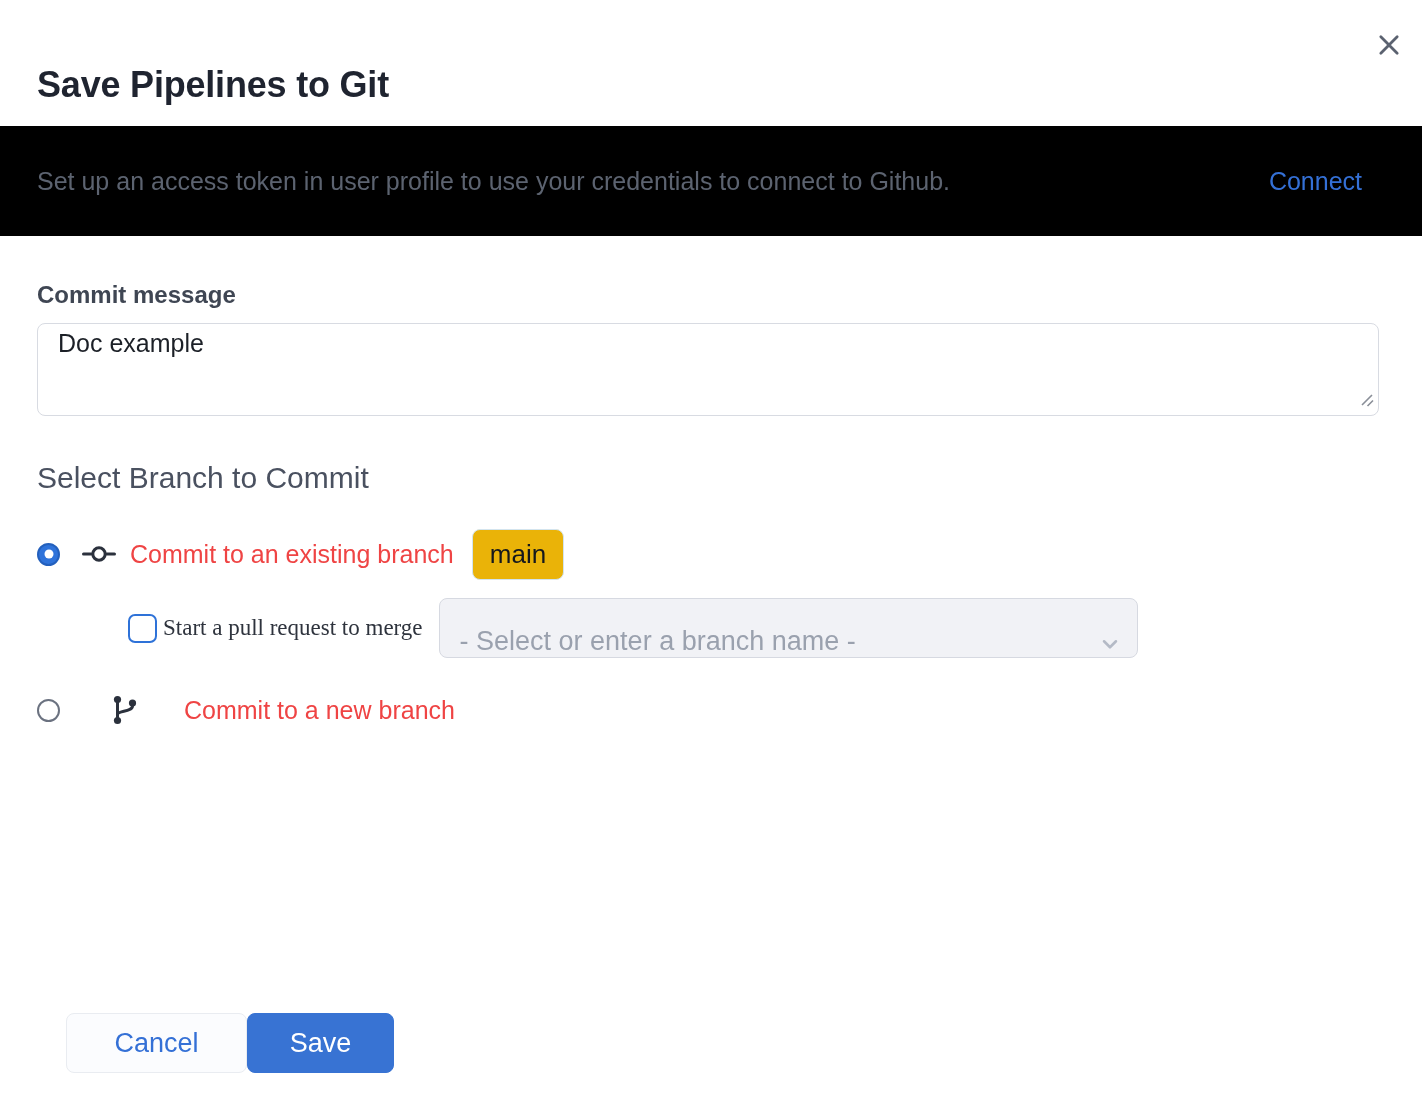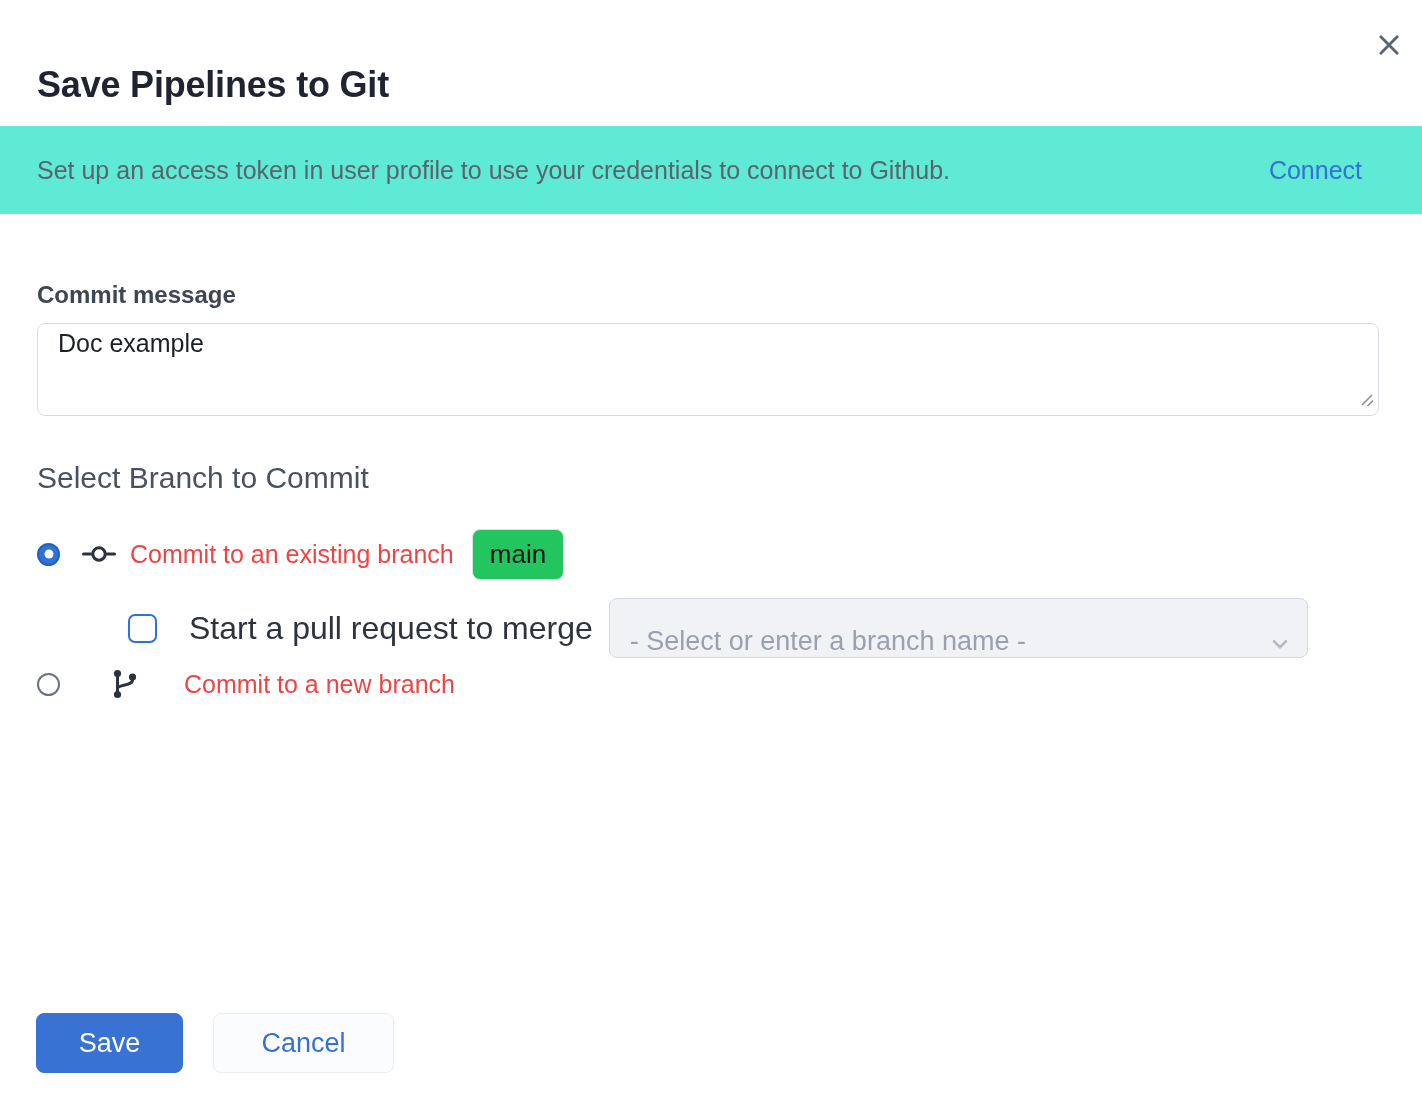--- a/index.html
+++ b/index.html
@@ -6,63 +6,63 @@
   html,body { width:1422px; height:1116px; background:#ffffff;
     font-family:"Liberation Sans", sans-serif; }
   .modal { position:relative; width:1422px; height:1116px; background:#ffffff; overflow:hidden; }
 
   .close-btn { position:absolute; top:24px; left:1368px; width:42px; height:42px;
     display:flex; align-items:center; justify-content:center; cursor:pointer; background:none; border:none; }
 
   .dialog-title { position:absolute; top:64px; left:37px; font-size:36px; font-weight:700;
     color:#1f2430; letter-spacing:-0.2px; }
 
-  .banner { position:absolute; top:126px; left:0; width:1422px; height:88px;
-    background:#5eead4; display:flex; align-items:center; justify-content:space-between;
+  .banner { position:absolute; top:126px; left:0; width:1422px; height:110px;
+    background:#000000; display:flex; align-items:center; justify-content:space-between;
     padding:0 60px 0 37px; }
   .banner-text { font-size:25px; color:#5c6370; }
   .banner-link { font-size:25px; color:#3470d6; cursor:pointer; text-decoration:none; }
 
   .field-label { position:absolute; top:281px; left:37px; font-size:24px; font-weight:600;
     color:#3f4653; }
 
   .textarea-wrap { position:absolute; top:323px; left:37px; width:1342px; height:93px; }
   .commit-textarea { width:100%; height:100%; border:1px solid #d8dbe2; border-radius:8px;
     font-family:"Liberation Sans", sans-serif; font-size:25px; color:#1c2027;
     padding:5px 20px; resize:none; outline:none; background:#ffffff; }
   .resize-handle { position:absolute; right:4px; bottom:4px; pointer-events:none; }
 
   .section-heading { position:absolute; top:461px; left:37px; font-size:30px; font-weight:500;
     color:#4a5160; }
 
   .row { position:absolute; display:flex; align-items:center; }
   .row-existing { top:529px; left:37px; height:50px; }
   .row-pr { top:598px; left:128px; height:60px; }
-  .row-new { top:660px; left:37px; height:48px;gap:28px; }
+  .row-new { top:686px; left:37px; height:48px;gap:28px; }
 
   .radio { width:23px; height:23px; border-radius:50%; flex:0 0 auto; position:relative; cursor:pointer; }
   .radio.selected { background:#2f73da; border:2px solid #205fb8; border:2px solid #2360bd; }
   .radio.selected::after { content:""; position:absolute; width:9px; height:9px; border-radius:50%;
     background:#ffffff; top:50%; left:50%; transform:translate(-50%,-50%); }
   .radio.unselected { background:#ffffff; border:2px solid #6b7280; }
 
   .row-icon { display:flex; align-items:center; justify-content:center; flex:0 0 auto; }
   .icon-commit { margin-left:21px; }
   .icon-branch { margin-left:22px; }
 
   .radio-label { font-size:25px; color:#ef4444; margin-left:15px; white-space:nowrap; }
   .row-existing .radio-label { margin-left:13px; }
   .row-new .radio-label { margin-left:17px; }
 
-  .branch-badge { margin-left:18px; background:#22c55e; border:1px solid #d3e4ee; border-radius:8px;
+  .branch-badge { margin-left:18px; background:#eab308; border:1px solid #d3e4ee; border-radius:8px;
     padding:9px 17px; font-size:26px; color:#15181d; }
 
   .checkbox { width:29px; height:29px; border:2px solid #2e72d8; border-radius:7px;
     background:#ffffff; flex:0 0 auto; cursor:pointer; }
-  .checkbox-label { font-size:32px; color:#2e333d; margin-left:32px; white-space:nowrap; }
+  .checkbox-label { font-size:23px; color:#2e333d; margin-left:6px; white-space:nowrap;font-family:Liberation Serif, serif; }
 
   .branch-select { margin-left:16px; width:699px; height:60px; background:#f1f2f6;
     border:1px solid #d6d9e1; border-radius:8px; display:flex; align-items:flex-end;
     justify-content:space-between; padding:0 14px 0 20px; cursor:pointer; }
   .select-placeholder { font-size:27px; color:#9aa1ae; white-space:nowrap; }
 
   .footer { position:absolute; top:1013px; left:36px; display:flex; }
   .btn { height:60px; border-radius:8px; font-family:"Liberation Sans", sans-serif;
     font-size:27px; display:flex; align-items:center; justify-content:center; cursor:pointer; }
   .btn-save { width:147px; background:#3873d3; border:1px solid #3873d3; color:#ffffff; }
@@ -136,17 +136,17 @@
         <circle cx="7.5" cy="26.5" r="3.6" fill="#2b313d"></circle>
         <circle cx="22.5" cy="9" r="3.6" fill="#2b313d"></circle>
         <path d="M7.5 6v20" stroke="#2b313d" stroke-width="3" stroke-linecap="round"></path>
         <path d="M22.5 12c0 6-15 4.5-15 8.5" stroke="#2b313d" stroke-width="3" stroke-linecap="round"></path>
       </svg>
     </span>
     <span class="radio-label">Commit to a new branch</span>
   </div>
 
   <div class="footer">
+    <button class="btn btn-cancel">Cancel</button>
     <button class="btn btn-save">Save</button>
-    <button class="btn btn-cancel">Cancel</button>
   </div>
 
 </div>
 
 </body></html>

